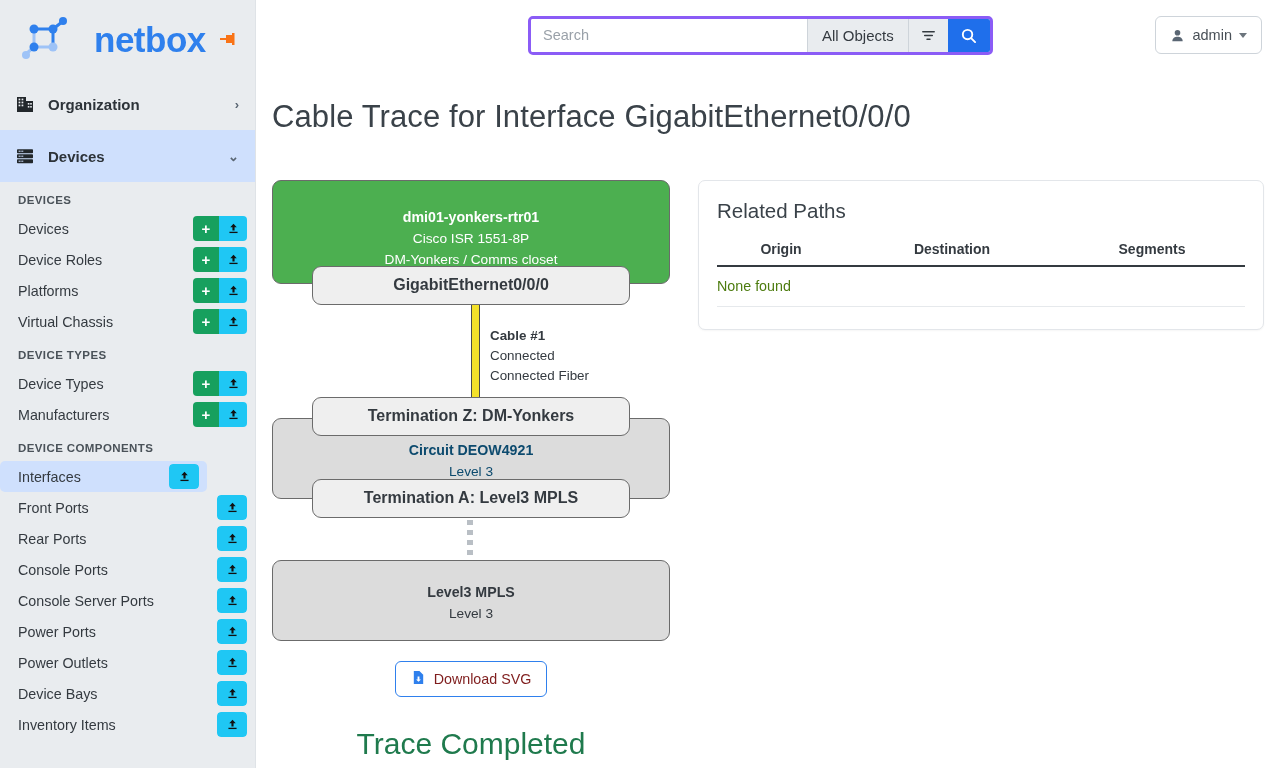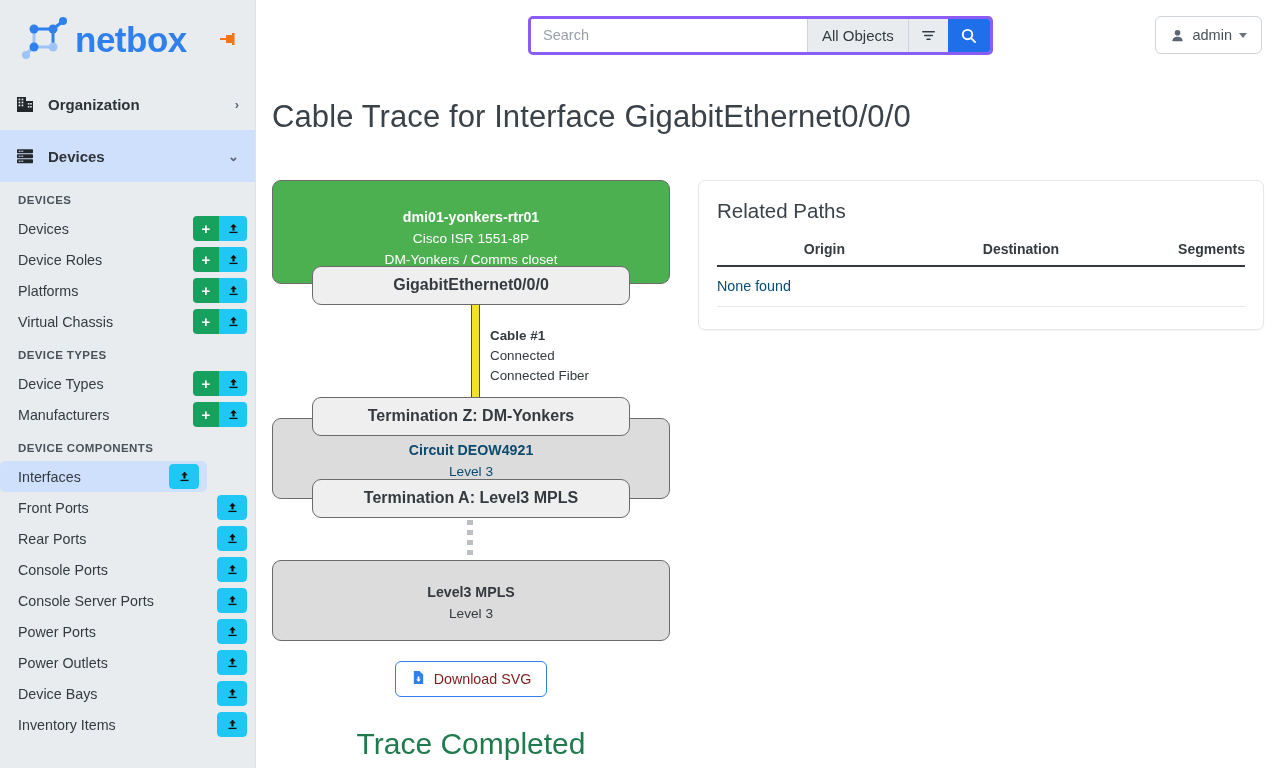--- a/index.html
+++ b/index.html
@@ -21,21 +21,21 @@
     overflow: hidden;
     flex: 0 0 256px;
     position: relative;
   }
   .brand-row {
     height: 78px;
     display: flex; align-items: center;
     padding: 0 16px 0 22px;
     gap: 8px;
   }
-  .brand-logo { display: flex; align-items: center; gap: 5px; }
+  .brand-logo { display: flex; align-items: center; gap: 24px; }
   .brand-mark { width: 48px; height: 44px; display:block; }
   .brand-word {
     font-size: 35px; font-weight: 700; color: #2f80ed;
     letter-spacing: -0.5px; line-height: 1;
   }
   .pin-icon { margin-left: auto; width: 22px; height: 22px; display:flex; align-items:center; justify-content:center;}
 
   .nav-group {
     height: 52px; display: flex; align-items: center;
     padding: 0 16px 0 14px; gap: 12px;
@@ -194,27 +194,27 @@
 
   
   .card {
     border: 1px solid #e3e6ea; border-radius: 7px;
     background: #fff; padding: 18px 18px 22px 18px;
     box-shadow: 0 1px 2px rgba(0,0,0,0.04);
   }
   .card-title { font-size: 20.5px; font-weight: 400; color: #3a4249; margin-bottom: 18px; }
   table.paths { width: 100%; border-collapse: collapse; }
   table.paths th {
-    text-align: right; font-size: 14px; font-weight: 700; color: #343a40;
+    text-align: center; font-size: 14px; font-weight: 700; color: #343a40;
     padding: 0 0 8px 0; border-bottom: 2px solid #343a40;
   }
   table.paths th.c1 { width: 128px; }
   table.paths th.c2 { width: 214px; }
   table.paths td {
-    font-size: 14.3px; color: #0c4a6e; padding: 11px 0 12px 0;
+    font-size: 14.3px; color: #4d7c0f; padding: 11px 0 12px 0;
     border-bottom: 1px solid #e6e9ec;
   }
 </style>
 </head>
 <body>
 
 <div id="app">
 
   <aside class="sidebar">
     <div class="brand-row">

